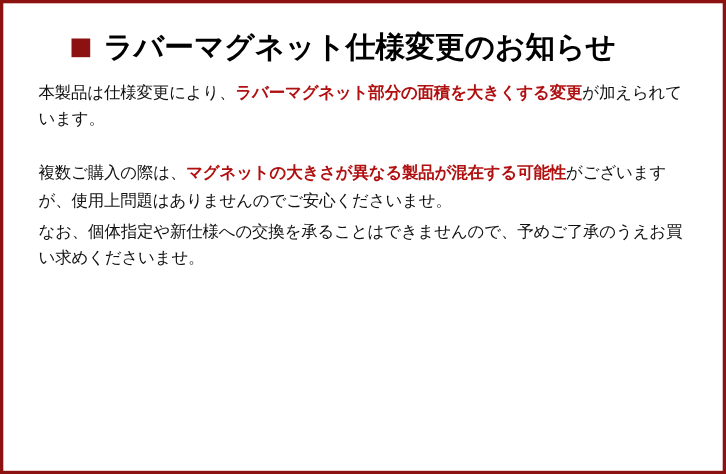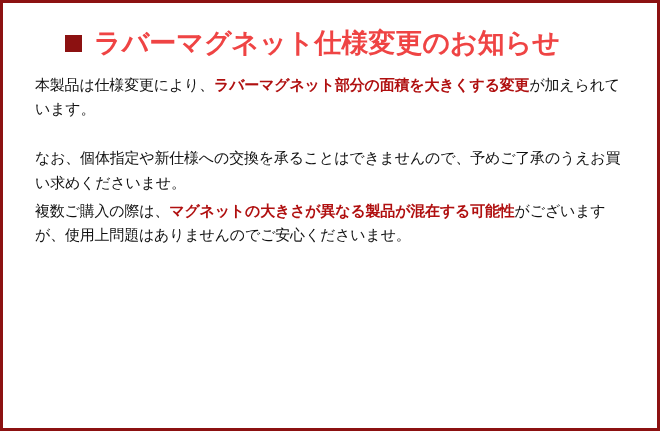--- a/index.html
+++ b/index.html
@@ -29,21 +29,21 @@
   .title-marker {
     width: 17px;
     height: 17px;
     background: #8c1111;
     flex: 0 0 auto;
     display: block;
   }
   .title-text {
     font-size: 27px;
     font-weight: bold;
-    color: #ef4444;
+    color: #000000;
     letter-spacing: 0px;
     line-height: 1.1;
     white-space: nowrap;
   }
   .body-block {
     margin: 0 0 0 2px;
   }
   .para {
     font-size: 15px;
     line-height: 1.62;
@@ -72,17 +72,17 @@
 <div class="notice-card">
 
   <div class="notice-title">
     <span class="title-marker"></span>
     <span class="title-text">ラバーマグネット仕様変更のお知らせ</span>
   </div>
 
   <div class="body-block">
     <p class="para"><span class="plain">本製品は仕様変更により、</span><span class="em">ラバーマグネット部分の面積を大きくする変更</span><span class="plain">が加えられています。</span></p>
     <div class="gap"></div>
+    <p class="para"><span class="plain">複数ご購入の際は、</span><span class="em">マグネットの大きさが異なる製品が混在する可能性</span><span class="plain">がございますが、使用上問題はありませんのでご安心くださいませ。</span></p>
     <p class="para"><span class="plain">なお、個体指定や新仕様への交換を承ることはできませんので、予めご了承のうえお買い求めくださいませ。</span></p>
-    <p class="para"><span class="plain">複数ご購入の際は、</span><span class="em">マグネットの大きさが異なる製品が混在する可能性</span><span class="plain">がございますが、使用上問題はありませんのでご安心くださいませ。</span></p>
   </div>
 
 </div>
 
 </body></html>

